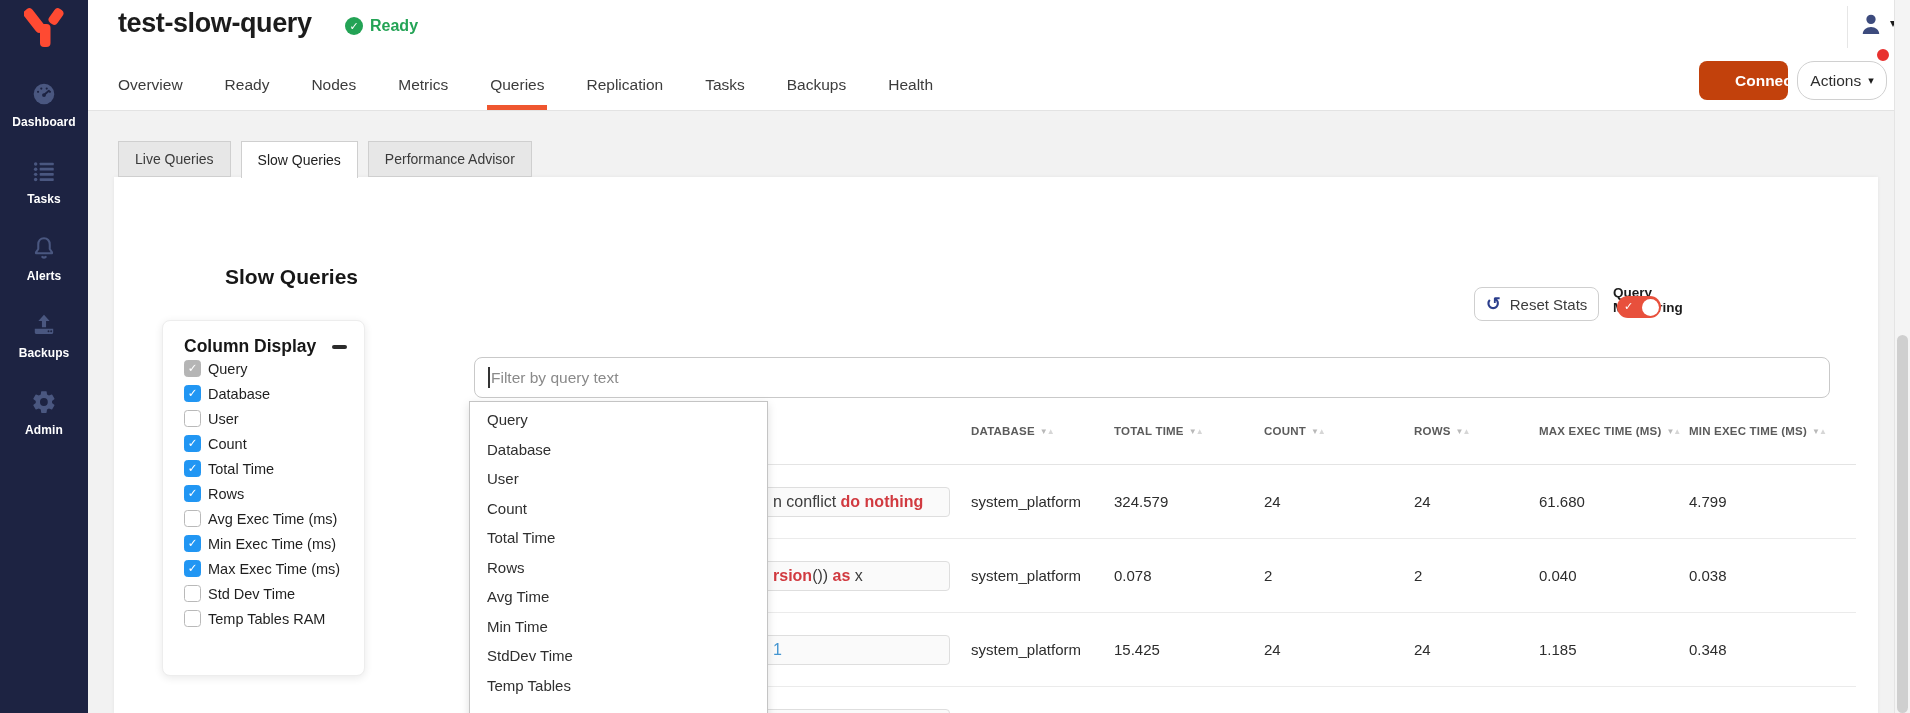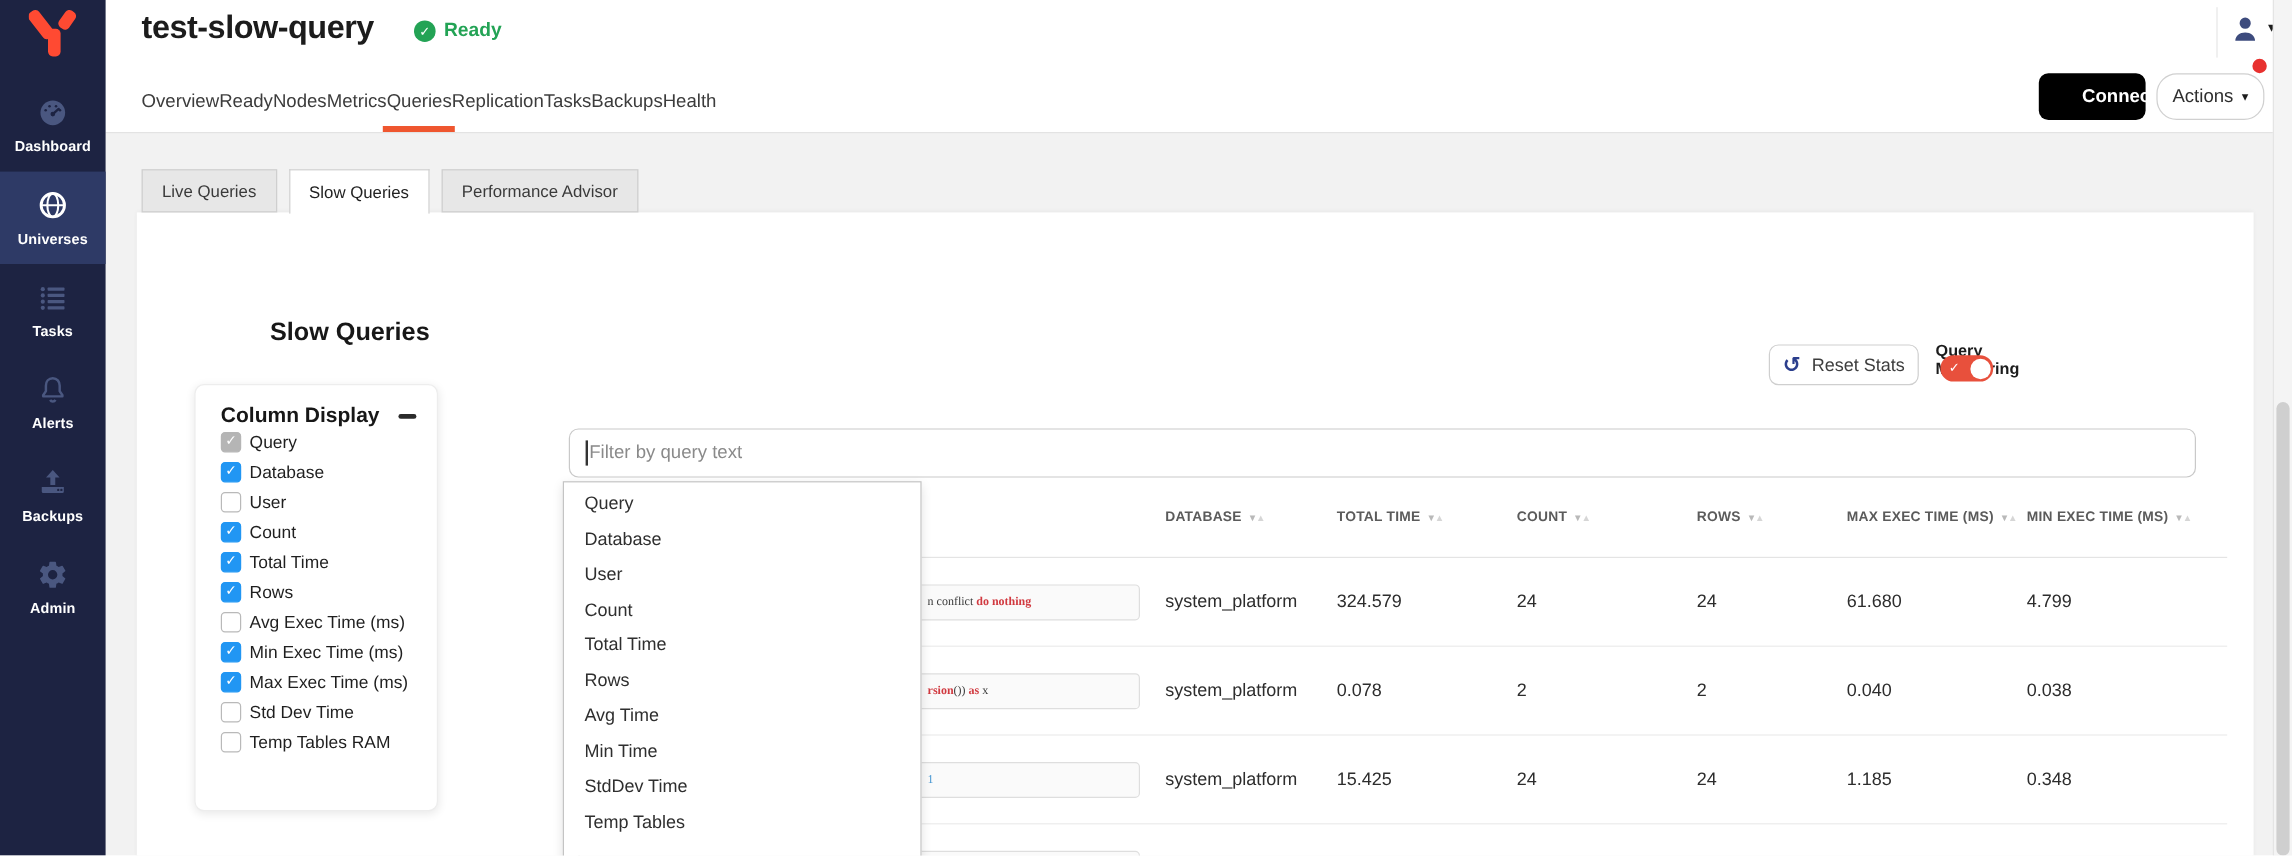--- a/index.html
+++ b/index.html
@@ -19,26 +19,26 @@
   
   .topbar { position:absolute; left:88px; top:0; width:1822px; height:110px; background:#fff; }
   .uni-title { position:absolute; left:30px; top:8px; font-size:27px; font-weight:700; color:#1c1c1c; letter-spacing:-.4px; }
   .ready { position:absolute; left:257px; top:17px; display:flex; align-items:center; gap:7px; }
   .ready .chk { width:18px; height:18px; border-radius:50%; background:#23A355; color:#fff; font-size:11px; font-weight:700; display:flex; align-items:center; justify-content:center; }
   .ready .rlb { font-size:16px; font-weight:700; color:#23A355; }
   .hdr-divider { position:absolute; left:1759px; top:6px; width:1px; height:42px; background:#e6e6e6; }
   .avatar { position:absolute; left:1770px; top:11px; width:26px; height:26px; }
   .avcaret { position:absolute; left:1802px; top:16px; font-size:12px; color:#1c1c1c; }
   .btn-connect { position:absolute; left:1611px; top:61px; width:89px; height:39px; border:none; border-radius:8px;
-    background:#000000; color:#fff; font-size:15.5px; font-weight:700; font-family:inherit; cursor:pointer;padding-left:36px; }
+    background:#c2410c; color:#fff; font-size:15.5px; font-weight:700; font-family:inherit; cursor:pointer;padding-left:36px; }
   .btn-actions { position:absolute; left:1709px; top:61px; width:90px; height:39px; border:1px solid #d0d0d0; border-radius:17px;
     background:#fff; color:#2e2e2e; font-size:15.5px; font-family:inherit; cursor:pointer; display:flex; align-items:center; justify-content:center; gap:7px; }
   .btn-actions .caret { font-size:11px; color:#1c1c1c; }
   .notif-dot { position:absolute; left:1787px; top:47px; width:16px; height:16px; border-radius:50%; background:#E8312F; border:2.5px solid #fff; z-index:5; }
-  .tabs { position:absolute; left:30px; top:60px; height:50px; display:flex; align-items:center; }
+  .tabs { position:absolute; left:30px; top:60px; height:50px; display:flex; gap:42px; align-items:center; }
   .tab { position:relative; height:50px; display:flex; align-items:center; font-size:15.5px; color:#3c3c3c; cursor:pointer; }
   .tab.active::after { content:""; position:absolute; left:-3px; right:-3px; bottom:0; height:5px; background:#EF562F; }
 
   
   .bodybg { position:absolute; left:88px; top:110px; width:1822px; height:603px; background:#F2F2F2; border-top:1px solid #e3e3e3; }
   .subtabs { position:absolute; left:30px; top:30px; display:flex; gap:10px; z-index:3; }
   .stab { height:36px; padding:15px 16px; display:flex; align-items:center; font-size:14px; color:#3a3a3a;
     background:#E7E7E7; border:1px solid #cfcfcf; cursor:pointer; }
   .stab.active { background:#fff; border-bottom:none; height:37px; font-weight:400; color:#222; }
   .panel { position:absolute; left:26px; top:66px; width:1764px; height:537px; background:#fff; box-shadow:0 0 4px rgba(0,0,0,.06); }
@@ -76,21 +76,21 @@
   .thead { display:flex; height:67px; align-items:center; border-bottom:1px solid #e4e4e4; }
   .th { font-size:11.5px; font-weight:700; letter-spacing:.2px; color:#5b5b5b; display:flex; align-items:center; gap:5px; padding-left:8px; cursor:pointer; }
   .sort { font-size:8px; letter-spacing:-1px; }
   .sort .s1 { color:#b9b9b9; } .sort .s2 { color:#d6d6d6; }
   .trow { display:flex; height:74px; align-items:center; border-bottom:1px solid #ebebeb; }
   .tc { font-size:15px; color:#2d2d2d; padding-left:8px; }
   .c0 { width:489px; padding-left:0; } .c1 { width:143px; } .c2 { width:150px; } .c3 { width:150px; }
   .c4 { width:125px; } .c5 { width:150px; } .c6 { width:175px; }
   .qbox { position:relative; margin-left:8px; width:468px; height:30px; background:#fafafa; border:1px solid #dedede;
     border-radius:4px; overflow:hidden; cursor:pointer; }
-  .qfrag { position:absolute; left:290px; top:50%; transform:translateY(-50%); white-space:nowrap; font-size:10px; color:#3c3c3c;font-family:Liberation Serif, serif; }
+  .qfrag { position:absolute; left:290px; top:50%; transform:translateY(-50%); white-space:nowrap; font-size:16px; color:#3c3c3c; }
   .qfrag .keyword { color:#D13A40; font-weight:700; }
   .qfrag .literal { color:#4596D1; }
 
   
   .dropdown { position:absolute; left:355px; top:224px; width:299px; height:332px; background:#fff; border:1px solid #c4c4c4;
     box-shadow:0 3px 9px rgba(0,0,0,.13); z-index:10; padding-top:3px; }
   .dd-item { height:29.5px; line-height:29.5px; padding-left:17px; font-size:15px; color:#2f2f2f; cursor:pointer; }
 
   
   .scroll-track { position:absolute; right:0; top:0; width:16px; height:713px; background:#f4f4f4; border-left:1px solid #e4e4e4; z-index:30; }
@@ -120,30 +120,20 @@
                 <circle cx="6.5" cy="10" r="1"></circle>
                 <circle cx="9.5" cy="7" r="1"></circle>
                 <circle cx="14.5" cy="7" r="1"></circle>
                 <circle cx="17.5" cy="10" r="1"></circle>
               </g>
             <line x1="12" y1="13" x2="16.5" y2="9" stroke="#1D2342" stroke-width="1.8" stroke-linecap="round"></line>
             <circle cx="12" cy="13" r="1.8" fill="#1D2342"></circle>
             </svg>
         </span>
         <span class="slb">Dashboard</span>
-      </div>
-      <div class="sitem active">
-        <span class="sic">
-          <svg viewBox="0 0 24 24" width="26" height="26" fill="none" stroke="#ffffff">
-            <circle cx="12" cy="12" r="9" stroke-width="2.2"></circle>
-            <ellipse cx="12" cy="12" rx="4.2" ry="9" stroke-width="1.6"></ellipse>
-            <line x1="3" y1="12" x2="21" y2="12" stroke-width="1.6"></line>
-            </svg>
-        </span>
-        <span class="slb">Universes</span>
       </div>
       <div class="sitem">
         <span class="sic">
           <svg viewBox="0 0 24 24" width="26" height="26" fill="#4A5780">
             <circle cx="4.3" cy="5.5" r="1.6"></circle>
               <rect x="8" y="4.3" width="13" height="2.5" rx="0.6"></rect>
             <circle cx="4.3" cy="10.3" r="1.6"></circle>
               <rect x="8" y="9.1" width="13" height="2.5" rx="0.6"></rect>
             <circle cx="4.3" cy="15.1" r="1.6"></circle>
               <rect x="8" y="13.9" width="13" height="2.5" rx="0.6"></rect>

